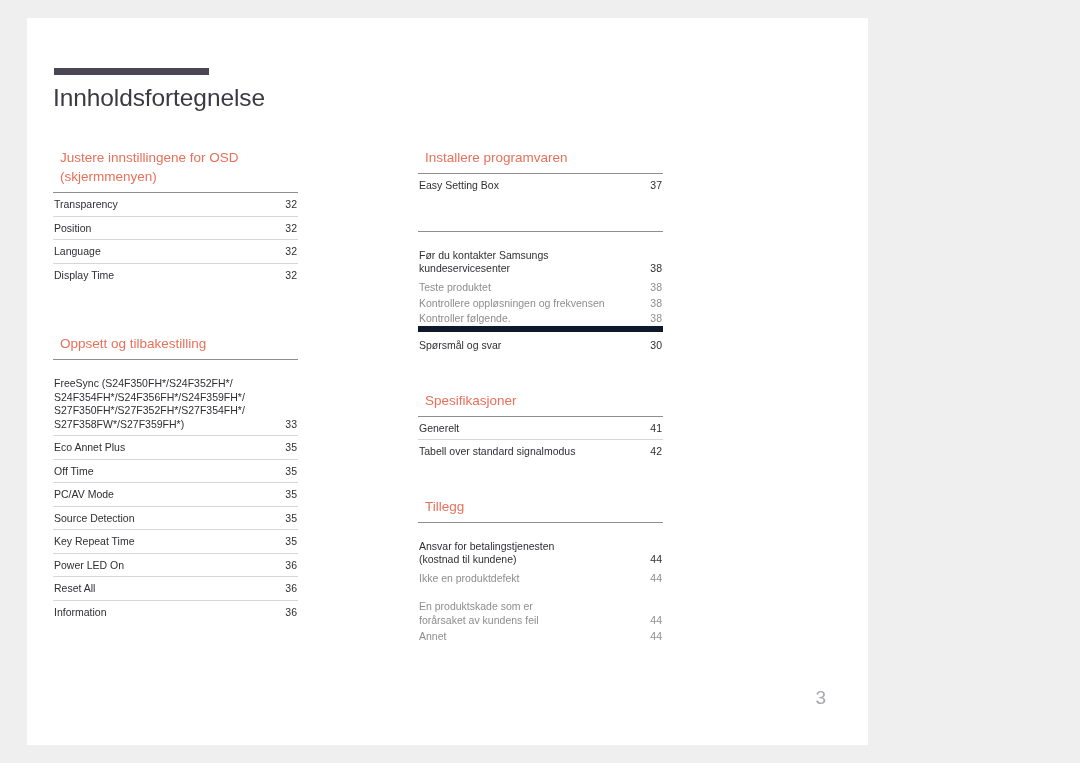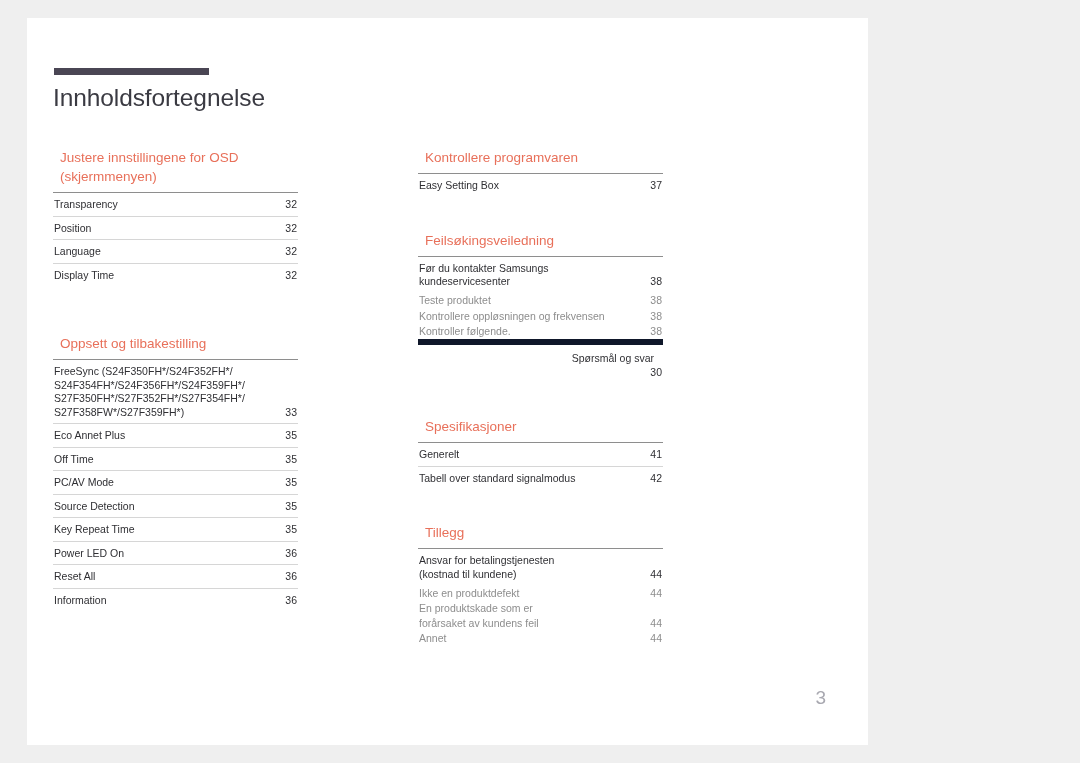--- a/index.html
+++ b/index.html
@@ -76,24 +76,24 @@
     line-height: 13.5px;
   }
   .entry:last-child { border-bottom: none; }
 
   .entry.sub {
     color: #8d8d8d;
     border-bottom: none;
     padding: 0.5px 1px 0.5px 1px;
     line-height: 14.5px;
   }
-  .entry.multiline .entry-label { white-space: pre-line; }
+  .entry.multiline .entry-label { white-space: pre-line; margin-top: 12px; }
   .entry.heavy-rule { border-bottom: 6px solid #0f172a; }
   .entry.no-rule { border-bottom: none; }
-  .entry.pad-top { padding-top: 7px; flex-direction: column; }
+  .entry.pad-top { padding-top: 7px; }
 
   .entry-label {
     flex: 1 1 auto;
     padding-right: 8px;
   }
   .entry-page {
     flex: 0 0 auto;
     text-align: right;
     min-width: 16px;
   }
@@ -187,33 +187,32 @@
           <span class="entry-page">36</span>
         </div>
       </div>
     </div>
 
   </div>
 
   <div class="col col-right">
 
     <div class="section">
-      <div class="section-title">Kontrollere programvaren</div>
+      <div class="section-title">Installere programvaren</div>
       <div class="entries">
         <div class="entry no-rule">
           <span class="entry-label">Easy Setting Box</span>
           <span class="entry-page">37</span>
         </div>
       </div>
     </div>
 
     <div class="gap-md"></div>
 
     <div class="section">
-      <div class="section-title">Feilsøkingsveiledning</div>
       <div class="entries">
         <div class="entry multiline no-rule">
           <span class="entry-label">Før du kontakter Samsungs
 kundeservicesenter</span>
           <span class="entry-page">38</span>
         </div>
         <div class="entry sub">
           <span class="entry-label">Teste produktet</span>
           <span class="entry-page">38</span>
         </div>

